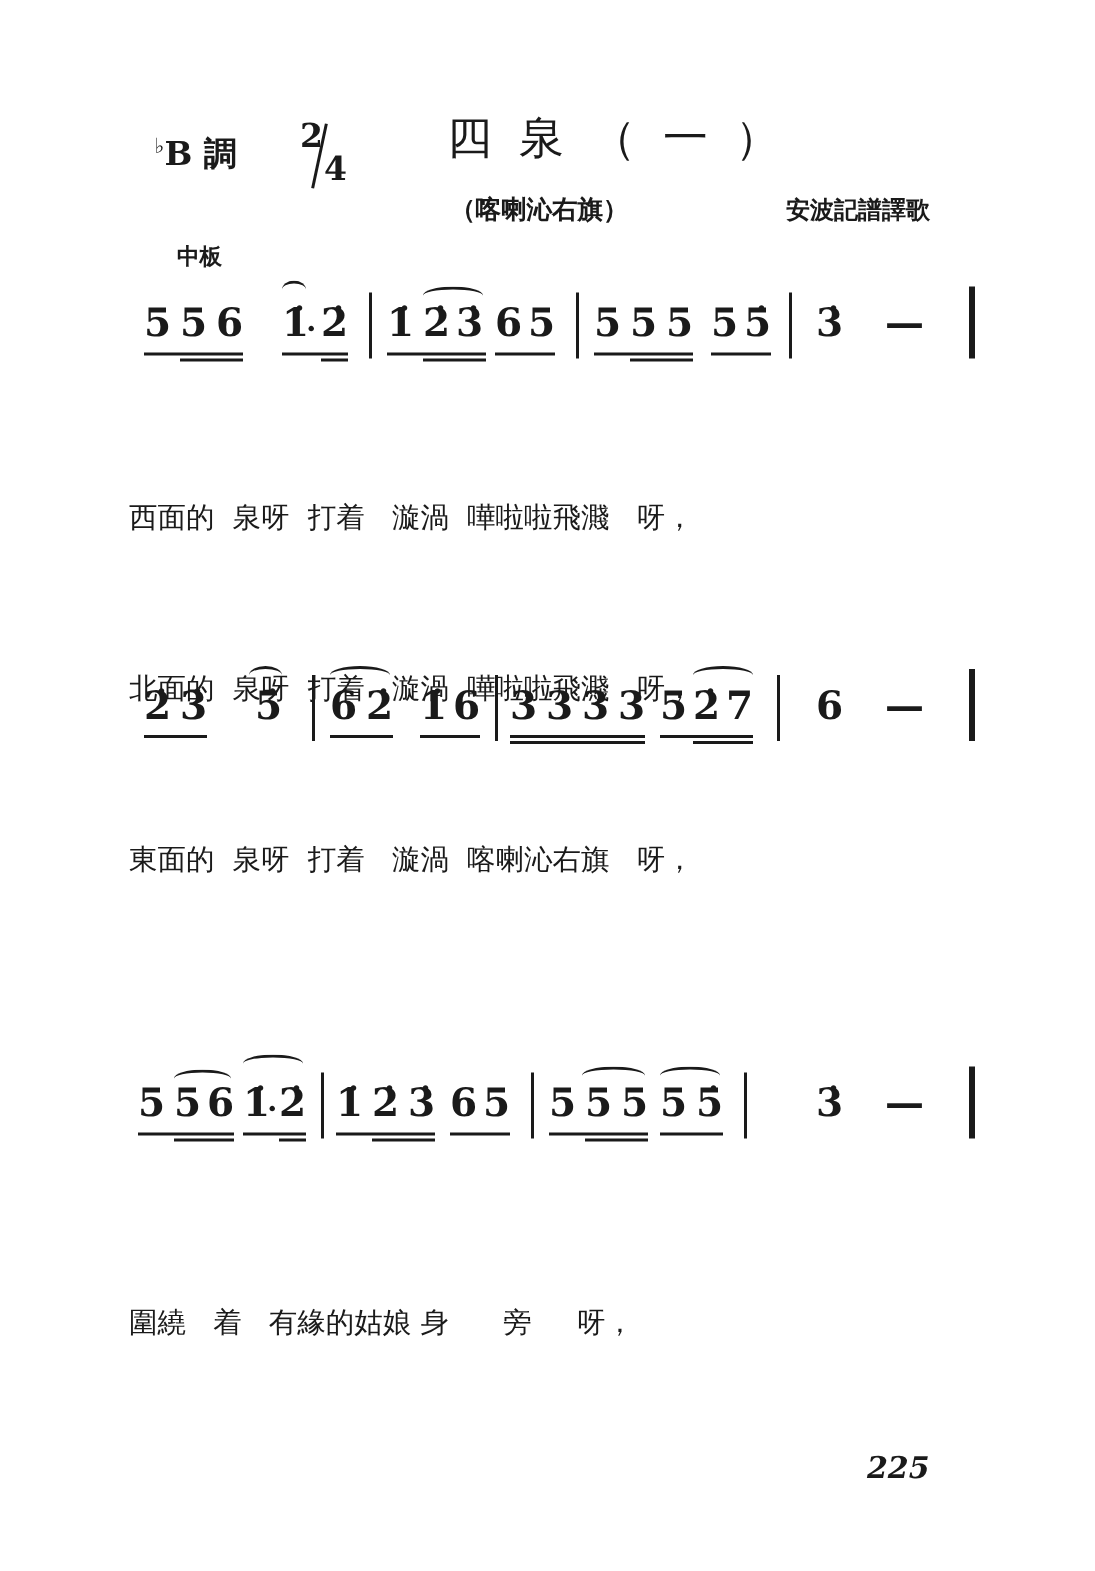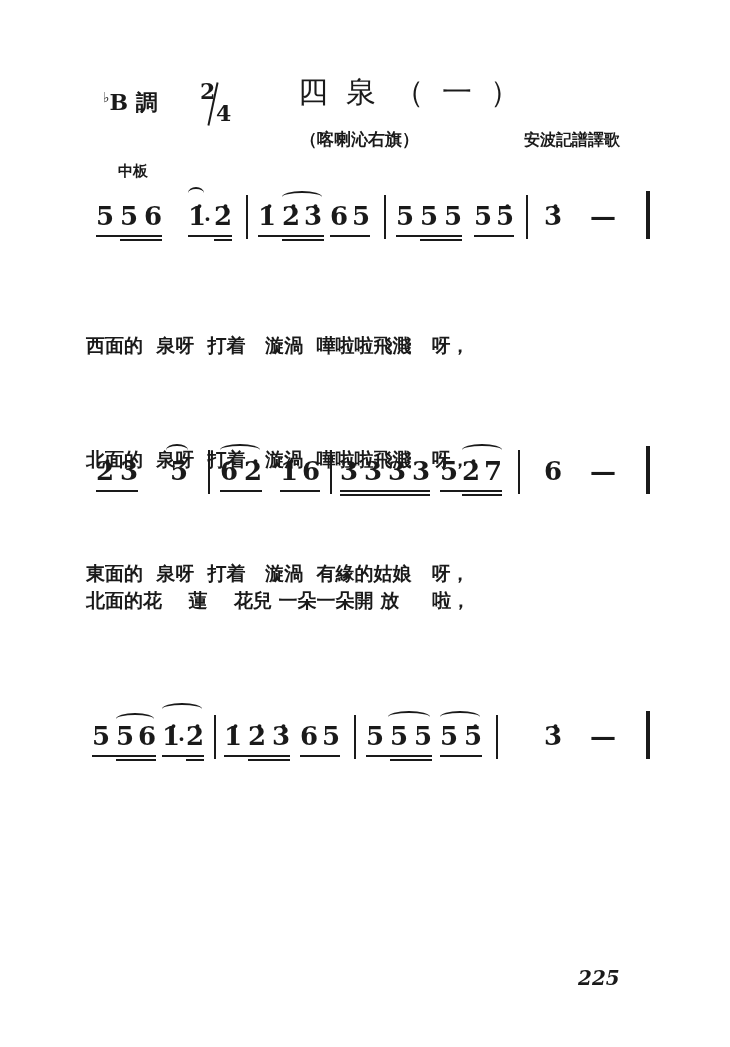--- a/index.html
+++ b/index.html
@@ -16,21 +16,21 @@
   .credit { left: 510px; top: 130px; font-size: 16px; font-weight: bold; font-family: Liberation Serif, serif; margin-left: 14px; }
   .tempo { left: 118px; top: 162px; font-size: 15px; font-weight: bold; font-family: "DejaVu Sans", sans-serif; }
 
   .staff { position: absolute; left: 90px; width: 570px; height: 60px; }
   .note { position: absolute; bottom: 14px; font-size: 26px; font-weight: bold; font-family: "DejaVu Serif", serif; }
   .bar { position: absolute; bottom: 6px; width: 2px; height: 44px; background: #1a1a1a; }
   .bar.thick { width: 4px; height: 48px; }
   .uline { position: absolute; height: 2px; background: #1a1a1a; }
   .slur { position: absolute; height: 10px; border-top: 2px solid #1a1a1a; border-radius: 50% 50% 0 0; }
 
-  .lyrics { position: absolute; left: 86px; font-size: 19px; font-family: "DejaVu Sans", sans-serif; line-height: 38px; white-space: pre; font-weight: bold; }
+  .lyrics { position: absolute; left: 86px; font-size: 19px; font-family: "DejaVu Sans", sans-serif; line-height: 38px; white-space: pre; }
   .page-num { left: 578px; top: 966px; font-size: 20px; font-style: italic; font-weight: bold; }
 </style>
 </head>
 <body>
 
 <div class="abs key"><span class="flat">♭</span><span>B 調</span></div>
 <div class="abs time">
   <span class="num" style="left:2px;top:0">2</span>
   <span class="slash"></span>
   <span class="num" style="left:18px;top:22px">4</span>
@@ -72,21 +72,21 @@
   <span class="note" style="left:406px">5̇</span>
   <div class="uline" style="left:384px;top:50px;width:40px"></div>
   <div class="bar" style="left:436px"></div>
   <span class="note" style="left:454px">3̇</span>
   <span class="note" style="left:500px">—</span>
   <div class="bar thick" style="left:556px"></div>
 </div>
 <div class="lyrics" style="top:250px">
   <div>西面的  泉呀  打着   漩渦  嘩啦啦飛濺   呀，</div>
   <div>北面的  泉呀  打着   漩渦  嘩啦啦飛濺   呀，</div>
-  <div>東面的  泉呀  打着   漩渦  有緣的姑娘   呀，</div>
+  <div>東面的  泉呀  打着   漩渦  喀喇沁右旗   呀，</div>
 </div>
 
 <div class="staff" style="top:440px">
   <span class="note" style="left:6px">2̇</span>
   <span class="note" style="left:30px">3̇</span>
   <div class="uline" style="left:6px;top:50px;width:42px"></div>
   <span class="note" style="left:80px">5̇</span>
   <div class="slur" style="left:76px;top:4px;width:22px"></div>
   <div class="bar" style="left:118px"></div>
   <span class="note" style="left:130px">6</span>
@@ -108,21 +108,20 @@
   <span class="note" style="left:394px">7</span>
   <div class="slur" style="left:372px;top:4px;width:40px"></div>
   <div class="uline" style="left:350px;top:50px;width:62px"></div>
   <div class="uline" style="left:372px;top:54px;width:40px"></div>
   <div class="bar" style="left:428px"></div>
   <span class="note" style="left:454px">6</span>
   <span class="note" style="left:500px">—</span>
   <div class="bar thick" style="left:556px"></div>
 </div>
 <div class="lyrics" style="top:505px">
-  <div>北面的花    蓮    花兒 一朵一朵開 放     啦，</div>
 </div>
 
 <div class="staff" style="top:705px">
   <span class="note" style="left:2px">5</span>
   <span class="note" style="left:26px">5</span>
   <span class="note" style="left:48px">6</span>
   <div class="slur" style="left:26px;top:8px;width:38px"></div>
   <div class="uline" style="left:2px;top:50px;width:64px"></div>
   <div class="uline" style="left:26px;top:54px;width:40px"></div>
   <span class="note" style="left:72px">1̇</span>
@@ -150,17 +149,18 @@
   <span class="note" style="left:350px">5</span>
   <span class="note" style="left:374px">5̇</span>
   <div class="slur" style="left:350px;top:6px;width:40px"></div>
   <div class="uline" style="left:350px;top:50px;width:42px"></div>
   <div class="bar" style="left:406px"></div>
   <span class="note" style="left:454px">3̇</span>
   <span class="note" style="left:500px">—</span>
   <div class="bar thick" style="left:556px"></div>
 </div>
 <div class="lyrics" style="top:772px;line-height:44px">
+  <div>圍繞   着   有緣的姑娘 身      旁     呀，</div>
   
   
 </div>
 
 <div class="abs page-num">225</div>
 
 </body></html>

